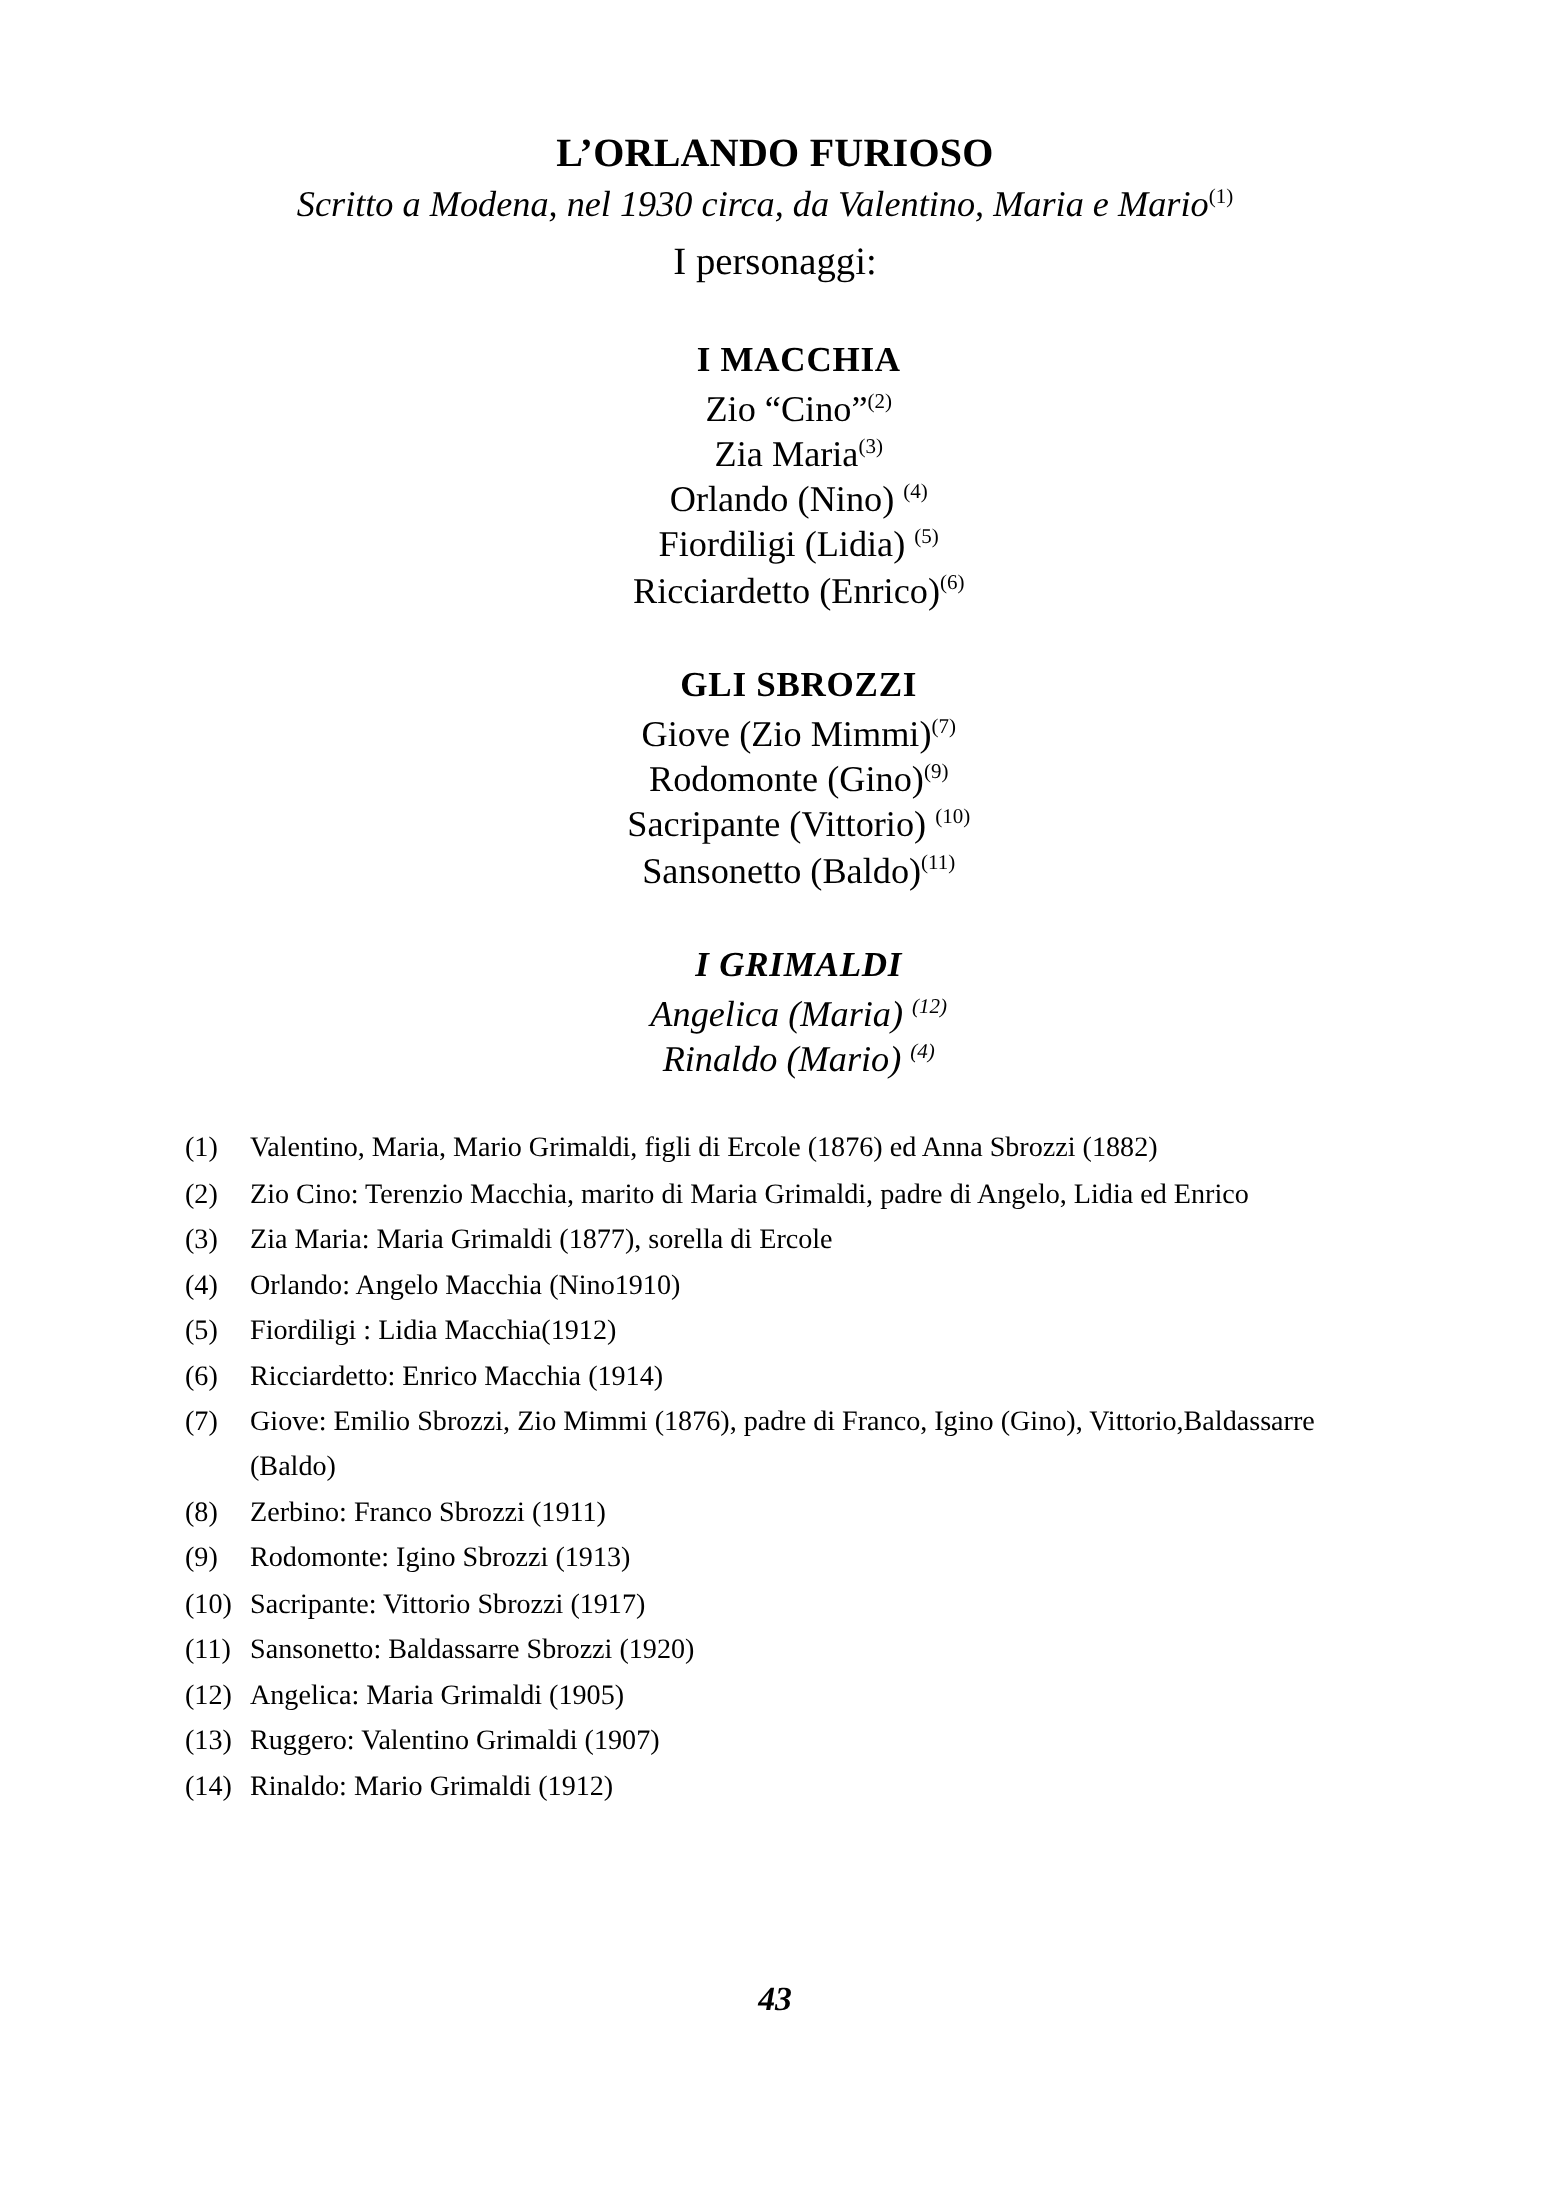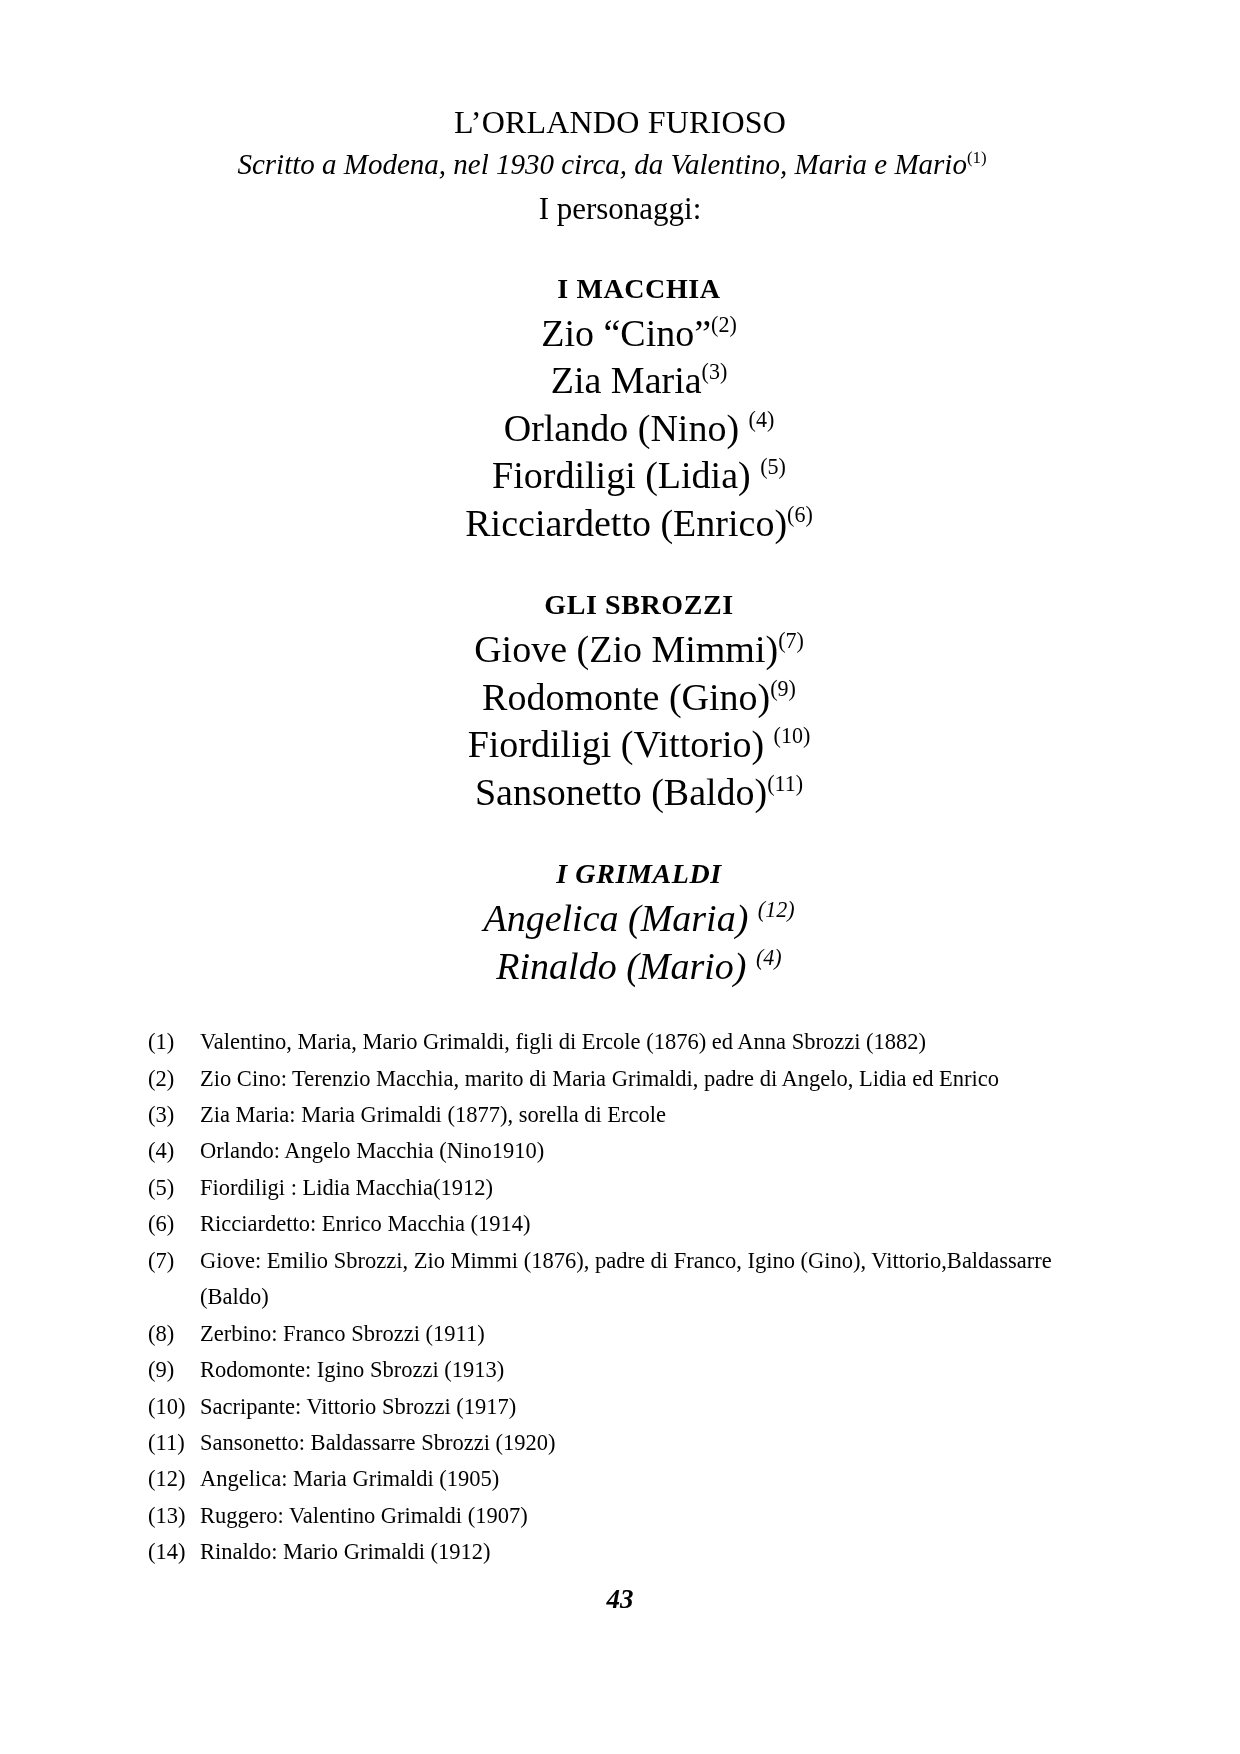--- a/index.html
+++ b/index.html
@@ -23,21 +23,21 @@
     position: relative;
   }
 
   
   .header {
     text-align: center;
     padding-top: 104px;
   }
   .doc-title {
     font-size: 32px;
-    font-weight: normal;
+    font-weight: bold;
     letter-spacing: 0.2px;
     line-height: 1.15;
     margin: 0;
   }
   .doc-subtitle {
     font-size: 29px;
     font-style: italic;
     line-height: 1.2;
     margin: 6px 16px 0 0;
     white-space: nowrap;
@@ -62,21 +62,21 @@
   }
   .cast-group:last-child { margin-bottom: 0; font-style: italic; }
   .group-title {
     font-size: 28px;
     font-weight: bold;
     letter-spacing: 0.6px;
     line-height: 1.32;
     margin: 0 0 2px 0;
   }
   .cast-line {
-    font-size: 38px;
+    font-size: 29px;
     line-height: 1.25;
     white-space: nowrap;
   }
   .sup {
     font-size: 0.58em;
     vertical-align: super;
     line-height: 0;
   }
   .sp { letter-spacing: 0; }
 
@@ -133,21 +133,21 @@
       <div class="cast-line"><span>Zia Maria</span><span class="sp"></span><span class="sup">(3)</span></div>
       <div class="cast-line"><span>Orlando (Nino)</span><span class="sp"> </span><span class="sup">(4)</span></div>
       <div class="cast-line"><span>Fiordiligi (Lidia)</span><span class="sp"> </span><span class="sup">(5)</span></div>
       <div class="cast-line"><span>Ricciardetto (Enrico)</span><span class="sp"></span><span class="sup">(6)</span></div>
     </div>
 
     <div class="cast-group">
       <div class="group-title">GLI SBROZZI</div>
       <div class="cast-line"><span>Giove (Zio Mimmi)</span><span class="sp"></span><span class="sup">(7)</span></div>
       <div class="cast-line"><span>Rodomonte (Gino)</span><span class="sp"></span><span class="sup">(9)</span></div>
-      <div class="cast-line"><span>Fiordiligi (Vittorio)</span><span class="sp"> </span><span class="sup">(10)</span></div>
+      <div class="cast-line"><span>Sacripante (Vittorio)</span><span class="sp"> </span><span class="sup">(10)</span></div>
       <div class="cast-line"><span>Sansonetto (Baldo)</span><span class="sp"></span><span class="sup">(11)</span></div>
     </div>
 
     <div class="cast-group">
       <div class="group-title">I GRIMALDI</div>
       <div class="cast-line"><span>Angelica  (Maria)</span><span class="sp"> </span><span class="sup">(12)</span></div>
       <div class="cast-line"><span>Rinaldo (Mario)</span><span class="sp"> </span><span class="sup">(4)</span></div>
     </div>
 
   </div>

